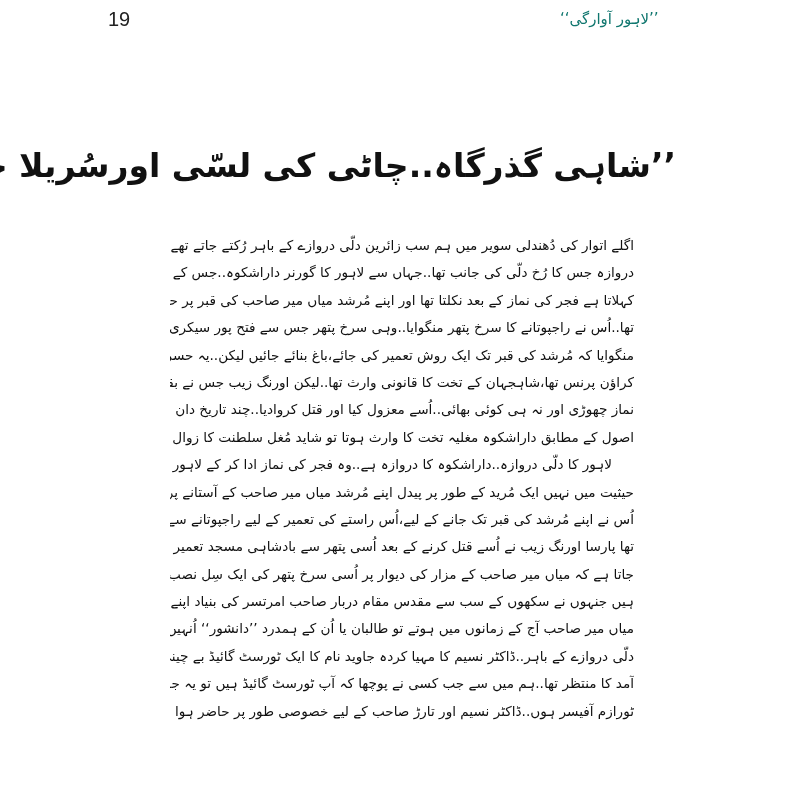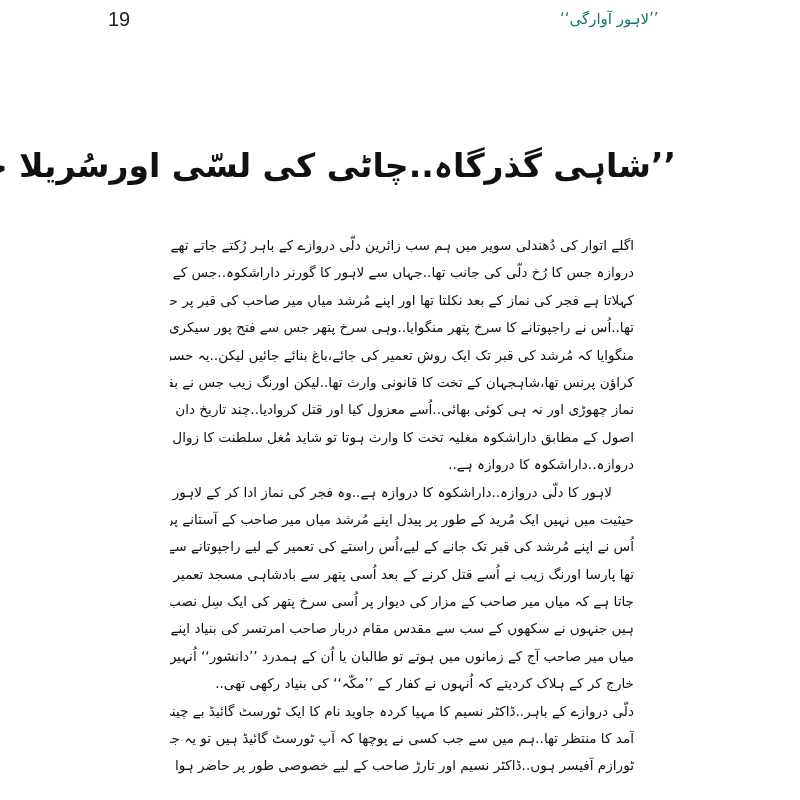--- a/index.html
+++ b/index.html
@@ -90,27 +90,25 @@
 <div class="body-text">
 
   <div class="line">اگلے اتوار کی دُھندلی سویر میں ہم سب زائرین دلّی دروازے کے باہر رُکتے جاتے تھے..لاہور کا</div>
   <div class="line">دروازہ جس کا رُخ دلّی کی جانب تھا..جہاں سے لاہور کا گورنر داراشکوہ..جس کے نام کا شاہدارا اب شاہدرہ</div>
   <div class="line">کہلاتا ہے فجر کی نماز کے بعد نکلتا تھا اور اپنے مُرشد میاں میر صاحب کی قبر پر حاضری دینے کے لیے پیدل جاتا</div>
   <div class="line">تھا..اُس نے راجپوتانے کا سرخ پتھر منگوایا..وہی سرخ پتھر جس سے فتح پور سیکری کے محلات تعمیر ہوئے اس لیے</div>
   <div class="line">منگوایا کہ مُرشد کی قبر تک ایک روش تعمیر کی جائے،باغ بنائے جائیں لیکن..یہ حسرت تعمیر ادھوری رہ گئی..اگرچہ</div>
   <div class="line">کراؤن پرنس تھا،شاہجہان کے تخت کا قانونی وارث تھا..لیکن اورنگ زیب جس نے بقول ابن انشاء نہ کبھی کوئی</div>
   <div class="line">نماز چھوڑی اور نہ ہی کوئی بھائی..اُسے معزول کیا اور قتل کروادیا..چند تاریخ دان ایسے ہیں جو کہتے ہیں کہ اگر</div>
   <div class="line">اصول کے مطابق داراشکوہ مغلیہ تخت کا وارث ہوتا تو شاید مُغل سلطنت کا زوال قدرے تاخیر سے ہوتا..دلّی</div>
-  <div class="line last">دروازہ..داراشکوہ کا دروازہ ہے..</div>
 
   <div class="line indent">لاہور کا دلّی دروازہ..داراشکوہ کا دروازہ ہے..وہ فجر کی نماز ادا کر کے لاہور کے گورنر ہونے کی</div>
   <div class="line">حیثیت میں نہیں ایک مُرید کے طور پر پیدل اپنے مُرشد میاں میر صاحب کے آستانے پر جا کر حاضری دیتا..</div>
   <div class="line">اُس نے اپنے مُرشد کی قبر تک جانے کے لیے،اُس راستے کی تعمیر کے لیے راجپوتانے سے جو سُرخ پتھر منگوایا</div>
   <div class="line">تھا پارسا اورنگ زیب نے اُسے قتل کرنے کے بعد اُسی پتھر سے بادشاہی مسجد تعمیر کی..میں دیکھ نہیں سکا لیکن بتایا</div>
   <div class="line">جاتا ہے کہ میاں میر صاحب کے مزار کی دیوار پر اُسی سرخ پتھر کی ایک سِل نصب ہے..یہ وہی بزرگ باکمال</div>
   <div class="line">ہیں جنہوں نے سکھوں کے سب سے مقدس مقام دربار صاحب امرتسر کی بنیاد اپنے ہاتھوں سے رکھی تھی...اگر</div>
   <div class="line">میاں میر صاحب آج کے زمانوں میں ہوتے تو طالبان یا اُن کے ہمدرد ’’دانشور‘‘ اُنہیں دائرہ اسلام سے</div>
-  <div class="line last">خارج کر کے ہلاک کردیتے کہ اُنہوں نے کفار کے ’’مکّہ‘‘ کی بنیاد رکھی تھی..</div>
 
   <div class="line">دلّی دروازے کے باہر..ڈاکٹر نسیم کا مہیا کردہ جاوید نام کا ایک ٹورسٹ گائیڈ بے چینی سے ہماری</div>
   <div class="line">آمد کا منتظر تھا..ہم میں سے جب کسی نے پوچھا کہ آپ ٹورسٹ گائیڈ ہیں تو یہ جاوید خفا ہوگیا..سَر میں ایک سینئر</div>
   <div class="line">ٹورازم آفیسر ہوں..ڈاکٹر نسیم اور تارڑ صاحب کے لیے خصوصی طور پر حاضر ہوا ہوں ورنہ میں تو صرف گورے</div>
 </div>
 
 </body></html>

